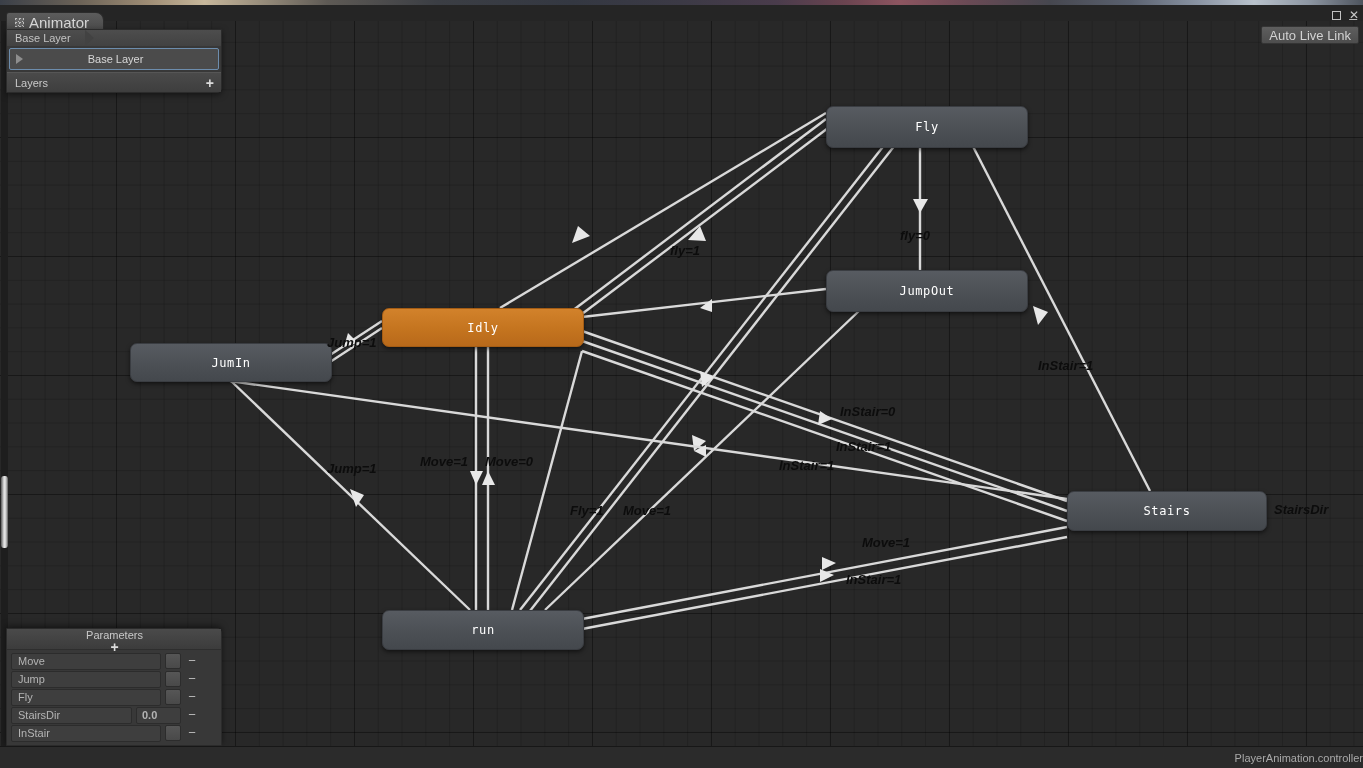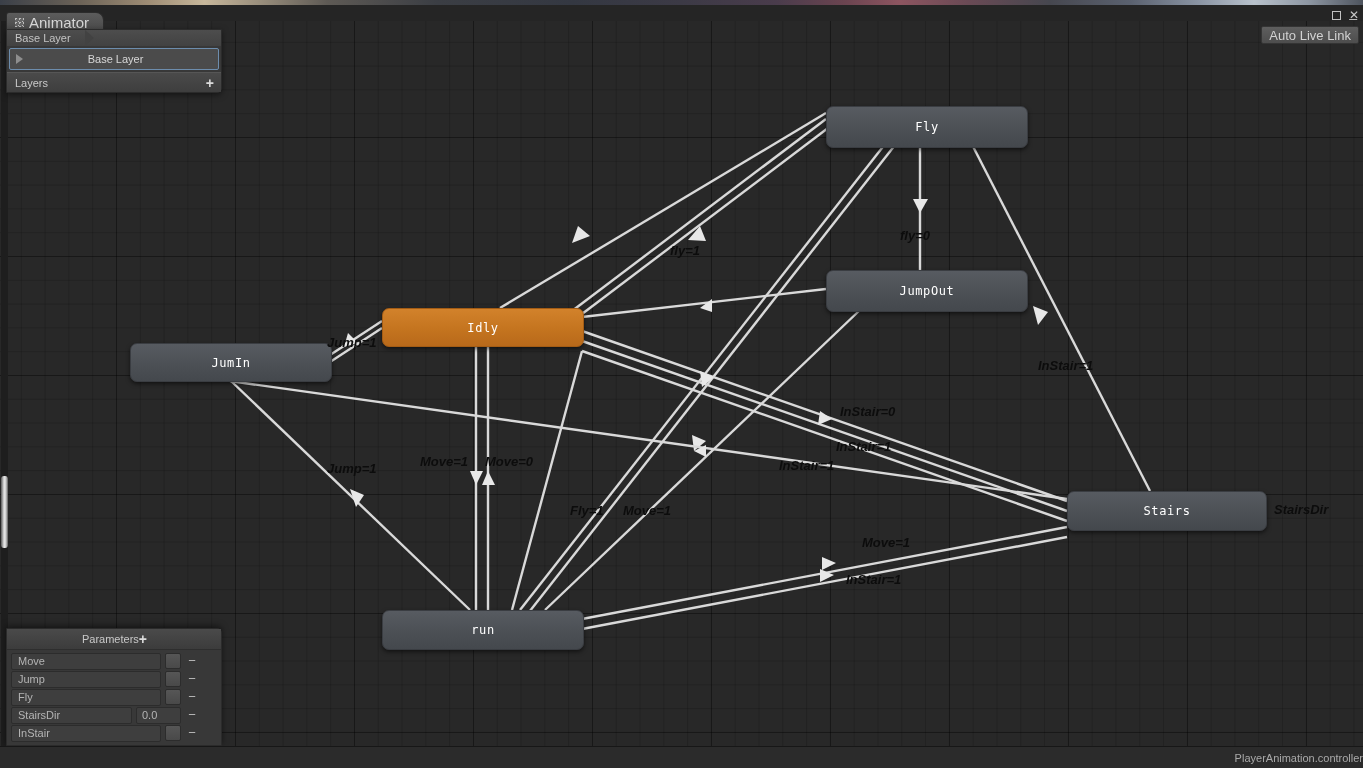--- a/index.html
+++ b/index.html
@@ -173,24 +173,25 @@
     position: absolute; left: 6px; bottom: 22px;
     width: 214px;
     background: #383838;
     border: 1px solid #2b2b2b;
     border-top-right-radius: 5px;
     box-shadow: 0 -2px 6px rgba(0,0,0,.5);
   }
   .params-head {
     height: 20px;
     background: linear-gradient(180deg, #4a4a4a, #3c3c3c);
-    display: flex; align-items: center; justify-content: center;
+    display: flex; align-items: center; justify-content: flex-start;
     padding: 0 7px 0 8px;
     color: #c9c9c9; font-size: 11px;
     border-bottom: 1px solid #2e2e2e;
+    flex-direction: column;
   }
   .params-list { padding: 2px 16px 3px 0; }
   .param-row {
     height: 18px; display: flex; align-items: center;
     padding: 0 6px 0 4px; gap: 4px;
   }
   .param-name {
     flex: 1; height: 15px;
     background: #3e3e3e;
     border: 1px solid #2c2c2c;
@@ -201,21 +202,21 @@
   .param-toggle {
     width: 14px; height: 14px;
     background: linear-gradient(180deg, #565656, #494949);
     border: 1px solid #2c2c2c;
     border-radius: 2px;
   }
   .param-value {
     width: 38px; height: 15px;
     background: #3e3e3e; border: 1px solid #2c2c2c; border-radius: 2px;
     color: #b4b4b4; font-size: 11px;
-    display: flex; align-items: center; padding-left: 5px;
+    display: flex; align-items: center; padding-left: 5px; font-weight: bold;
   }
   .param-minus {
     width: 14px; text-align: center;
     color: #bdbdbd; font-size: 13px; line-height: 10px;
   }
 
   
   .auto-live-link {
     position: absolute; right: 4px; top: 26px;
     height: 16px; padding: 0 7px;

